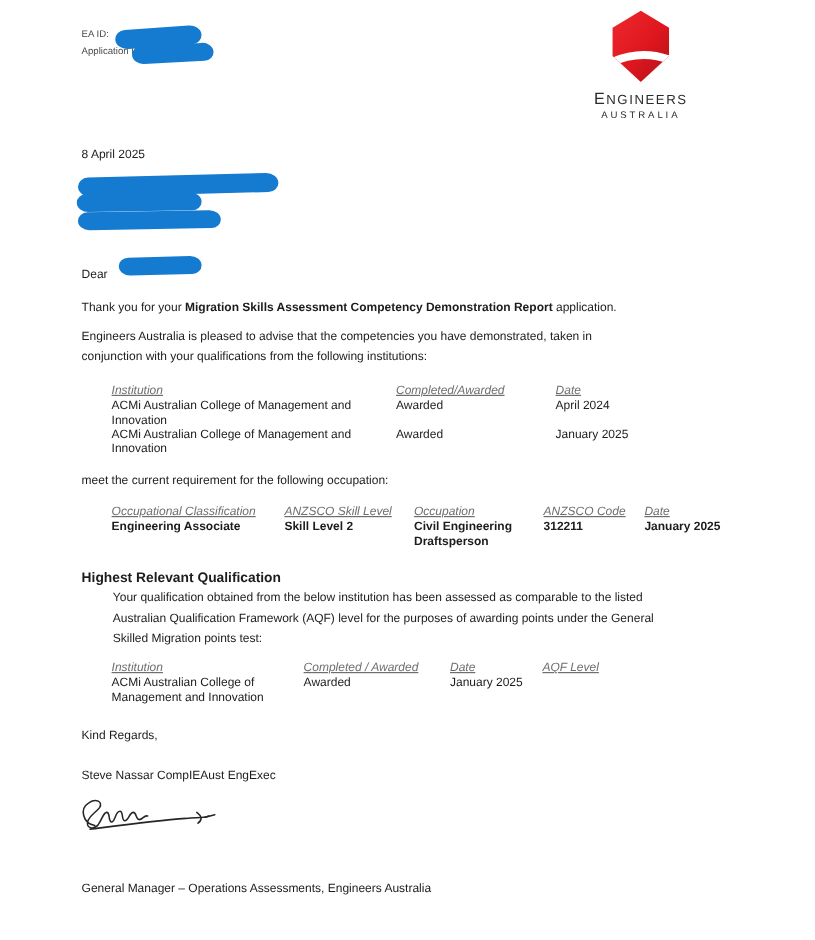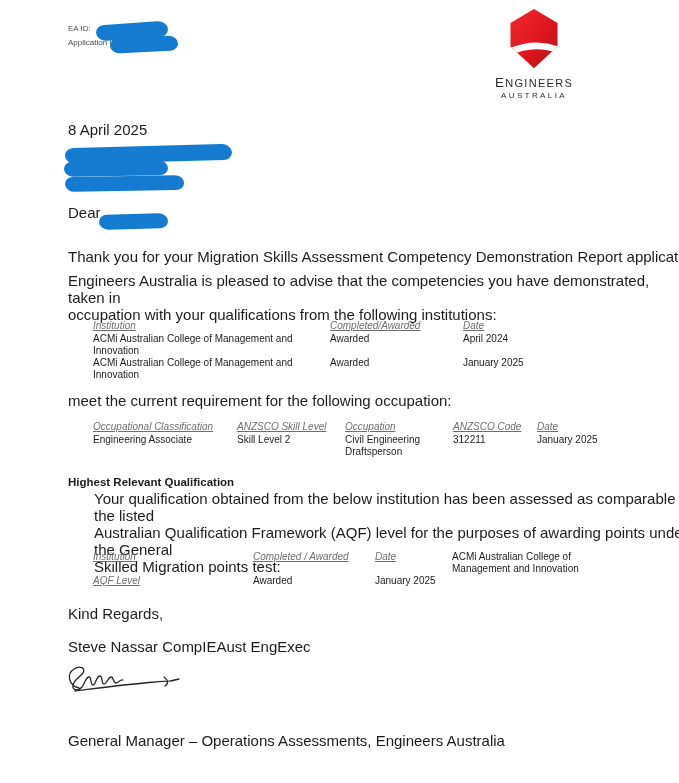--- a/index.html
+++ b/index.html
@@ -1,24 +1,24 @@
 <!DOCTYPE html>
 <html><head>
 <meta charset="utf-8">
 <style>
   html,body { margin:0; padding:0; background:#ffffff; }
   body { width:679px; height:783px; font-family:"Liberation Sans", sans-serif; color:#1c1c1c; }
   .page { position:relative; width:679px; height:753px; background:#ffffff; overflow:hidden; }
   .abs { position:absolute; }
 
   .small-ids { font-size:8px; line-height:13.5px; color:#4a4a4a; }
-  .body-text { font-size:15px; line-height:17px; }
+  .body-text { font-size:10px; line-height:17px; }
   .nowrap { white-space:nowrap; }
   .preline { white-space:pre-line; }
-  .bold { font-weight:normal; }
+  .bold { font-weight:bold; }
   .heading { font-size:11.5px; font-weight:bold; }
 
   .redaction { position:absolute; background:#147BD1; border-radius:9px 11px 9px 11px / 8px 9px 8px 9px; }
 
   
   .logo { position:absolute; left:494px; top:8px; width:80px; text-align:center; }
   .logo svg { width:58px; height:64px; display:block; margin:0 auto; }
   .brand1 { font-size:11px; letter-spacing:1.3px; color:#2b2b2b; margin-top:3px; white-space:nowrap; }
   .brand1::first-letter { font-size:13.5px; }
   .brand2 { font-size:8px; letter-spacing:2.4px; color:#2b2b2b; margin-top:1px; white-space:nowrap; }
@@ -63,31 +63,31 @@
     <div class="brand1">ENGINEERS</div>
     <div class="brand2">AUSTRALIA</div>
   </div>
 
   <div class="abs body-text nowrap" style="left:68px; top:121px;">8 April 2025</div>
 
   <div class="redaction" style="left:65px; top:146px; width:167px; height:16px; transform:rotate(-1.5deg);"></div>
   <div class="redaction" style="left:64px; top:161px; width:104px; height:15px; transform:rotate(-1deg);"></div>
   <div class="redaction" style="left:65px; top:176px; width:119px; height:15px; transform:rotate(-1deg);"></div>
 
-  <div class="abs body-text nowrap" style="left:68px; top:204px;">
+  <div class="abs body-text nowrap" style="left:68px; top:221px;">
     <span>Dear</span>
   </div>
   <div class="redaction" style="left:99px; top:214px; width:69px; height:15px; transform:rotate(-1.5deg);"></div>
 
   <div class="abs body-text nowrap" style="left:68px; top:248px;">
     <span>Thank you for your </span><span class="bold">Migration Skills Assessment Competency Demonstration Report</span><span> application.</span>
   </div>
 
   <div class="abs body-text preline" style="left:68px; top:272px; width:600px;">Engineers Australia is pleased to advise that the competencies you have demonstrated, taken in
-occupation with your qualifications from the following institutions:</div>
+conjunction with your qualifications from the following institutions:</div>
 
   <div class="tbl" id="table1">
     <div class="cell hdr">Institution</div>
     <div class="cell hdr">Completed/Awarded</div>
     <div class="cell hdr">Date</div>
 
     <div class="cell">ACMi Australian College of Management and
 Innovation</div>
     <div class="cell">Awarded</div>
     <div class="cell">April 2024</div>
@@ -117,24 +117,24 @@
 
   <div class="abs heading nowrap" style="left:68px; top:476px;">Highest Relevant Qualification</div>
   <div class="abs body-text preline" style="left:68px; top:490px; width:600px;margin-left:26px;">Your qualification obtained from the below institution has been assessed as comparable to the listed
 Australian Qualification Framework (AQF) level for the purposes of awarding points under the General
 Skilled Migration points test:</div>
 
   <div class="tbl" id="table3">
     <div class="cell hdr">Institution</div>
     <div class="cell hdr">Completed / Awarded</div>
     <div class="cell hdr">Date</div>
+    <div class="cell hdr">AQF Level</div>
+
     <div class="cell">ACMi Australian College of
 Management and Innovation</div>
-
-    <div class="cell hdr">AQF Level</div>
     <div class="cell">Awarded</div>
     <div class="cell">January 2025</div>
   </div>
 
   <div class="abs body-text nowrap" style="left:68px; top:605px;">Kind Regards,</div>
   <div class="abs body-text nowrap" style="left:68px; top:638px;">Steve Nassar CompIEAust EngExec</div>
 
   <div class="abs sig" style="left:63px; top:660px;">
     <svg width="122" height="42" viewBox="0 0 122 42">
       <g fill="none" stroke="#262626" stroke-width="1.3" stroke-linecap="round">

